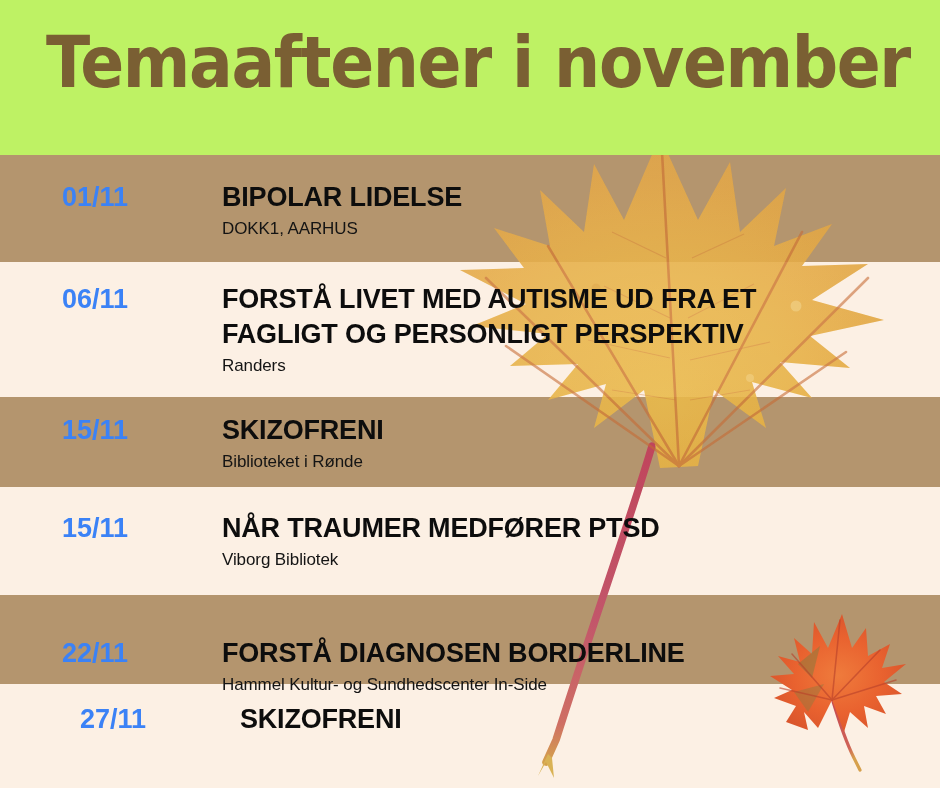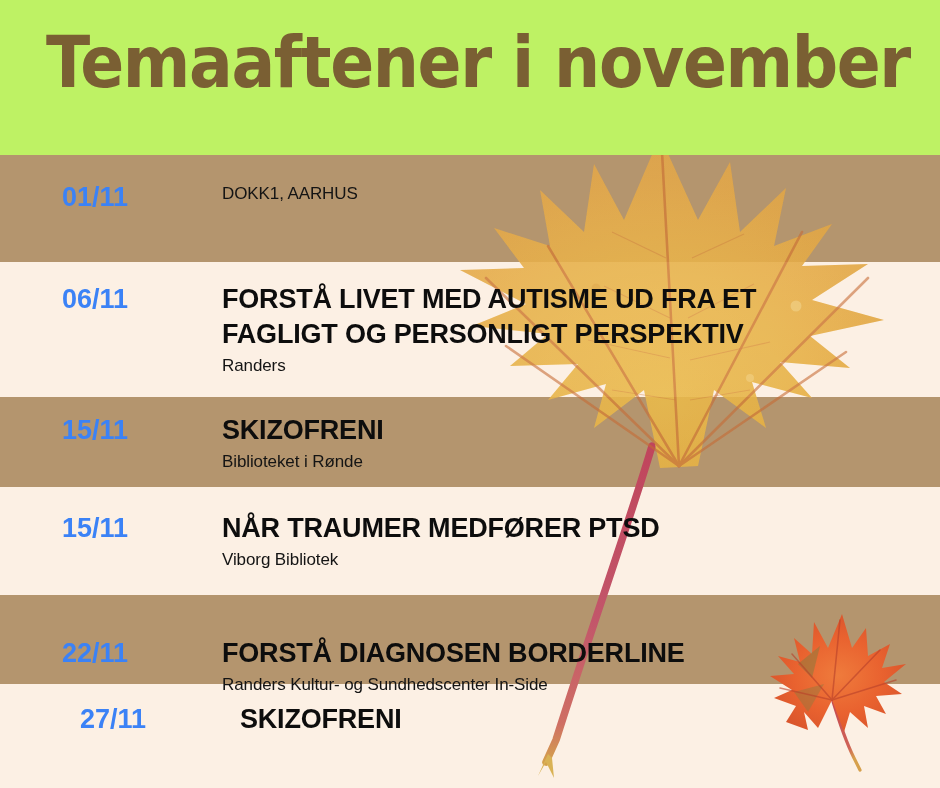--- a/index.html
+++ b/index.html
@@ -245,20 +245,21 @@
 
   <div class="header">
     <div class="poster-title">Temaaftener i november</div>
   </div>
 
   <div class="rows">
 
     <div class="row" style="top:155px;height:107px;">
       <div class="row-date" style="top:27px;">01/11</div>
       <div class="row-body" style="top:25px;">
+        <div class="row-title">BIPOLAR LIDELSE</div>
         <div class="row-venue">DOKK1, AARHUS</div>
       </div>
     </div>
 
     <div class="row" style="top:262px;height:135px;">
       <div class="row-date" style="top:22px;">06/11</div>
       <div class="row-body" style="top:20px;right:120px;">
         <div class="row-title">FORSTÅ LIVET MED AUTISME UD FRA ET FAGLIGT OG PERSONLIGT PERSPEKTIV</div>
         <div class="row-venue">Randers</div>
       </div>
@@ -277,21 +278,21 @@
       <div class="row-body" style="top:24px;">
         <div class="row-title">NÅR TRAUMER MEDFØRER PTSD</div>
         <div class="row-venue">Viborg Bibliotek</div>
       </div>
     </div>
 
     <div class="row" style="top:620px;height:89px;">
       <div class="row-date" style="top:18px;">22/11</div>
       <div class="row-body" style="top:16px;">
         <div class="row-title">FORSTÅ DIAGNOSEN BORDERLINE</div>
-        <div class="row-venue">Randers Kultur- og Sundhedscenter In-Side</div>
+        <div class="row-venue">Hammel Kultur- og Sundhedscenter In-Side</div>
       </div>
     </div>
 
     <div class="row" style="top:684px;height:104px;margin-left:18px;">
       <div class="row-date" style="top:20px;">27/11</div>
       <div class="row-body" style="top:18px;">
         <div class="row-title">SKIZOFRENI</div>
       </div>
     </div>
 

